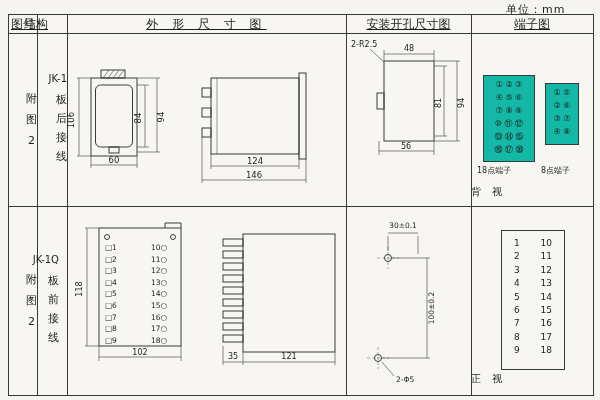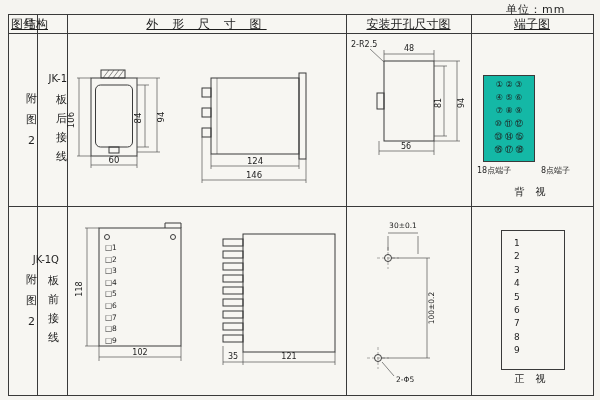--- a/index.html
+++ b/index.html
@@ -17,21 +17,21 @@
   .hdr.sp{letter-spacing:5px;}
   .vcell{display:flex;flex-direction:column;align-items:flex-end;justify-content:center;}
   .preline{white-space:pre-line;text-align:center;}
   .figtxt{font-size:11px;line-height:21px;}
   .modeltxt{font-size:10px;margin-bottom:6px;}
   .wiretxt{font-size:11px;line-height:19px;}
   svg{position:absolute;left:0;top:0;}
   .termblock{position:absolute;border:1px solid #3a3a3a;background:#14b8a6;
     font-size:8px;line-height:13px;text-align:center;white-space:pre-line;padding-top:2px;}
   .termlabel{position:absolute;font-size:8px;text-align:left;}
-  .viewlabel{position:absolute;font-size:10px;letter-spacing:4px;text-align:center;width:100%;}
+  .viewlabel{position:absolute;font-size:10px;letter-spacing:4px;width:100%;}
   .numcol{position:absolute;font-size:7.5px;line-height:11.6px;white-space:pre-line;}
   .listbox{position:absolute;border:1px solid #3a3a3a;display:flex;justify-content:space-between;
     padding:6px 12px;font-size:9px;line-height:13.4px;}
   .listcol{white-space:pre-line;}
   text{font-family:"DejaVu Sans","Liberation Sans",sans-serif;}
 </style>
 </head>
 <body>
 
 <div class="unit">单位：mm</div>
@@ -143,20 +143,24 @@
     </svg>
   </div>
 
   <div class="cell" style="left:462px;top:18px;width:122px;height:173px">
     <div class="termblock" style="left:12px;top:42px;width:50px;height:83px">① ② ③
 ④ ⑤ ⑥
 ⑦ ⑧ ⑨
 ⑩ ⑪ ⑫
 ⑬ ⑭ ⑮
 ⑯ ⑰ ⑱</div>
+    <div class="termblock" style="left:74px;top:50px;width:32px;height:58px">① ⑤
+② ⑥
+③ ⑦
+④ ⑧</div>
     <div class="termlabel" style="left:6px;top:132px;width:62px">18点端子</div>
     <div class="termlabel" style="left:70px;top:132px;width:44px">8点端子</div>
     <div class="viewlabel" style="top:152px">背 视</div>
   </div>
 
   <div class="cell vcell" style="left:0;top:191px;width:28px;height:189px">
     <div class="preline figtxt">附
 图
 2</div>
   </div>
@@ -209,20 +213,29 @@
     </svg>
     <div class="numcol" style="left:38px;top:36px">□1
 □2
 □3
 □4
 □5
 □6
 □7
 □8
 □9</div>
+    <div class="numcol" style="left:84px;top:36px">10○
+11○
+12○
+13○
+14○
+15○
+16○
+17○
+18○</div>
   </div>
 
   <div class="cell" style="left:337px;top:191px;width:125px;height:189px">
     <svg width="125" height="189" viewBox="0 0 125 189">
       <g stroke="#3a3a3a" fill="none" stroke-width="1">
         <circle cx="42" cy="52" r="3.5"></circle>
         <circle cx="32" cy="152" r="3.5"></circle>
       </g>
       <g stroke="#555" stroke-width="0.5" stroke-dasharray="3,2">
         <line x1="31" y1="52" x2="53" y2="52"></line>
@@ -251,16 +264,25 @@
     <div class="listbox" style="left:30px;top:24px;width:38px;height:126px">
       <div class="listcol">1
 2
 3
 4
 5
 6
 7
 8
 9</div>
+      <div class="listcol">10
+11
+12
+13
+14
+15
+16
+17
+18</div>
     </div>
     <div class="viewlabel" style="top:166px">正 视</div>
   </div>
 </div>
 
 </body></html>

